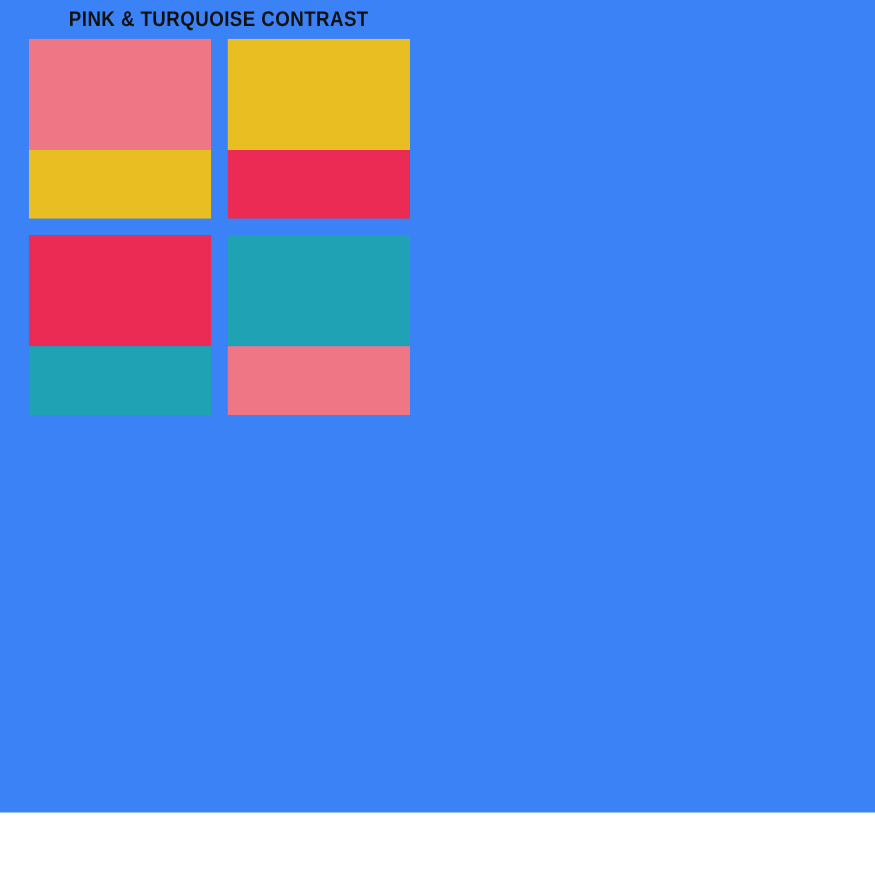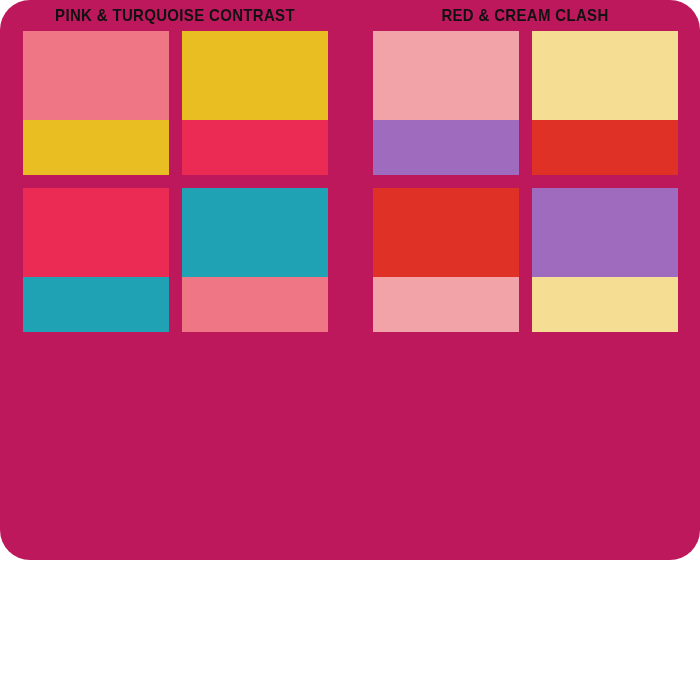--- a/index.html
+++ b/index.html
@@ -8,26 +8,25 @@
     background: #ffffff;
   }
   body {
     width: 700px;
     height: 700px;
     font-family: "Liberation Sans", sans-serif;
     overflow: hidden;
   }
   #board {
     width: 700px;
-    height: 560px;
+    height: 650px;
     display: grid;
     grid-template-columns: 350px 350px;
     grid-template-rows: 350px 350px;
-    background: #be185d;
-    border-radius: 30px;
+    background: #3b82f6;
   }
   .palette-group {
     position: relative;
     box-sizing: border-box;
     padding: 0;
   }
   .group-title {
     height: 31px;
     line-height: 31px;
     text-align: center;
@@ -87,35 +86,14 @@
       </div>
       <div class="swatch">
         <div class="band-major" style="background:#1FA2B4;"></div>
         <div class="band-accent" style="background:#EE7685;"></div>
       </div>
     </div>
   </div>
 
 
 
-  <div class="palette-group">
-    <div class="group-title">RED &amp; CREAM CLASH</div>
-    <div class="swatch-grid">
-      <div class="swatch">
-        <div class="band-major" style="background:#F2A3A8;"></div>
-        <div class="band-accent" style="background:#9E6BBE;"></div>
-      </div>
-      <div class="swatch">
-        <div class="band-major" style="background:#F5DD94;"></div>
-        <div class="band-accent" style="background:#E03127;"></div>
-      </div>
-      <div class="swatch">
-        <div class="band-major" style="background:#E03127;"></div>
-        <div class="band-accent" style="background:#F2A3A8;"></div>
-      </div>
-      <div class="swatch">
-        <div class="band-major" style="background:#9E6BBE;"></div>
-        <div class="band-accent" style="background:#F5DD94;"></div>
-      </div>
-    </div>
-  </div>
 
 </div>
 
 </body></html>

